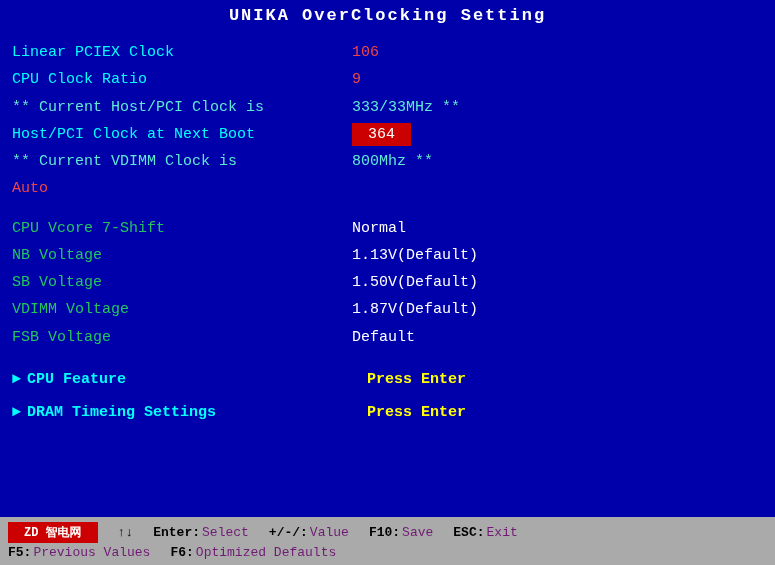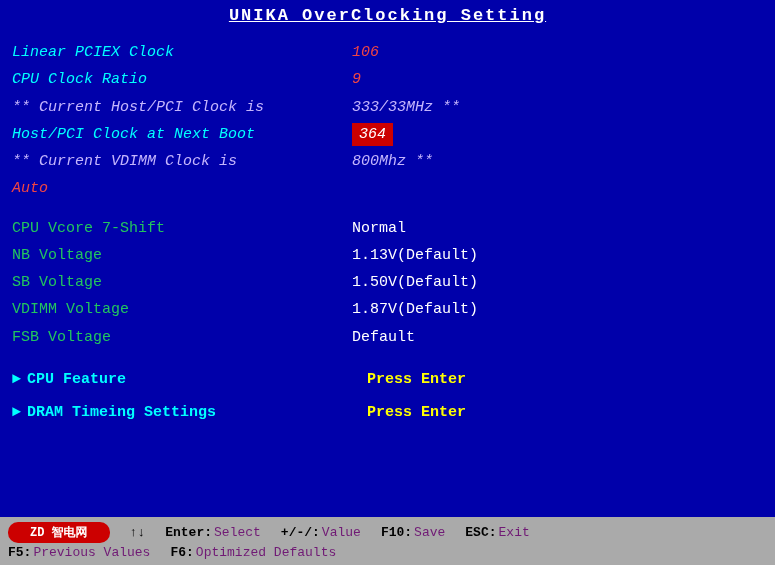--- a/index.html
+++ b/index.html
@@ -27,63 +27,61 @@
 
     .title-bar {
       background: #0000aa;
       text-align: center;
       padding: 6px 0;
       color: #ffffff;
       font-size: 17px;
       letter-spacing: 2px;
       font-weight: bold;
       border-bottom: none;
-      text-decoration: underline;
     }
 
     .main-content {
       flex: 1;
       padding: 8px 12px;
       display: flex;
       flex-direction: column;
       gap: 0;
     }
 
     .menu-item {
       display: flex;
       align-items: center;
       padding: 2px 0;
       font-size: 15px;
       color: #00ffff;
       line-height: 1.55;
-      font-style: italic;
     }
 
     .menu-item .label {
       min-width: 340px;
       color: #00ffff;
     }
 
     .menu-item .value {
       color: #ef4444;
     }
 
     .menu-item .value.highlight {
       color: #00ff00;
     }
 
     .menu-item .value.red-bg {
       background: #cc0000;
       color: #ffffff;
-      padding: 0 7px;
+      padding: 0 16px;
     }
 
     .menu-item.green-row .label,
     .menu-item.green-row .value {
-      color: #c4b5fd;
+      color: #5eead4;
     }
 
     .spacer {
       height: 12px;
     }
 
     .sub-item {
       display: flex;
       align-items: center;
       padding: 2px 0;
@@ -151,24 +149,24 @@
       color: #000000;
     }
 
     .footer-desc {
       color: #701a75;
     }
 
     .logo-box {
       background: #cc0000;
       color: #ffffff;
-      padding: 2px 22px;
+      padding: 2px 16px;
       font-size: 12px;
       font-weight: bold;
-      border-radius: 10px;
+      border-radius: 0;
     }
   </style>
 </head>
 <body>
 
 <div class="screen">
   <div class="title-bar">
     <span>UNIKA OverClocking Setting</span>
   </div>
 

